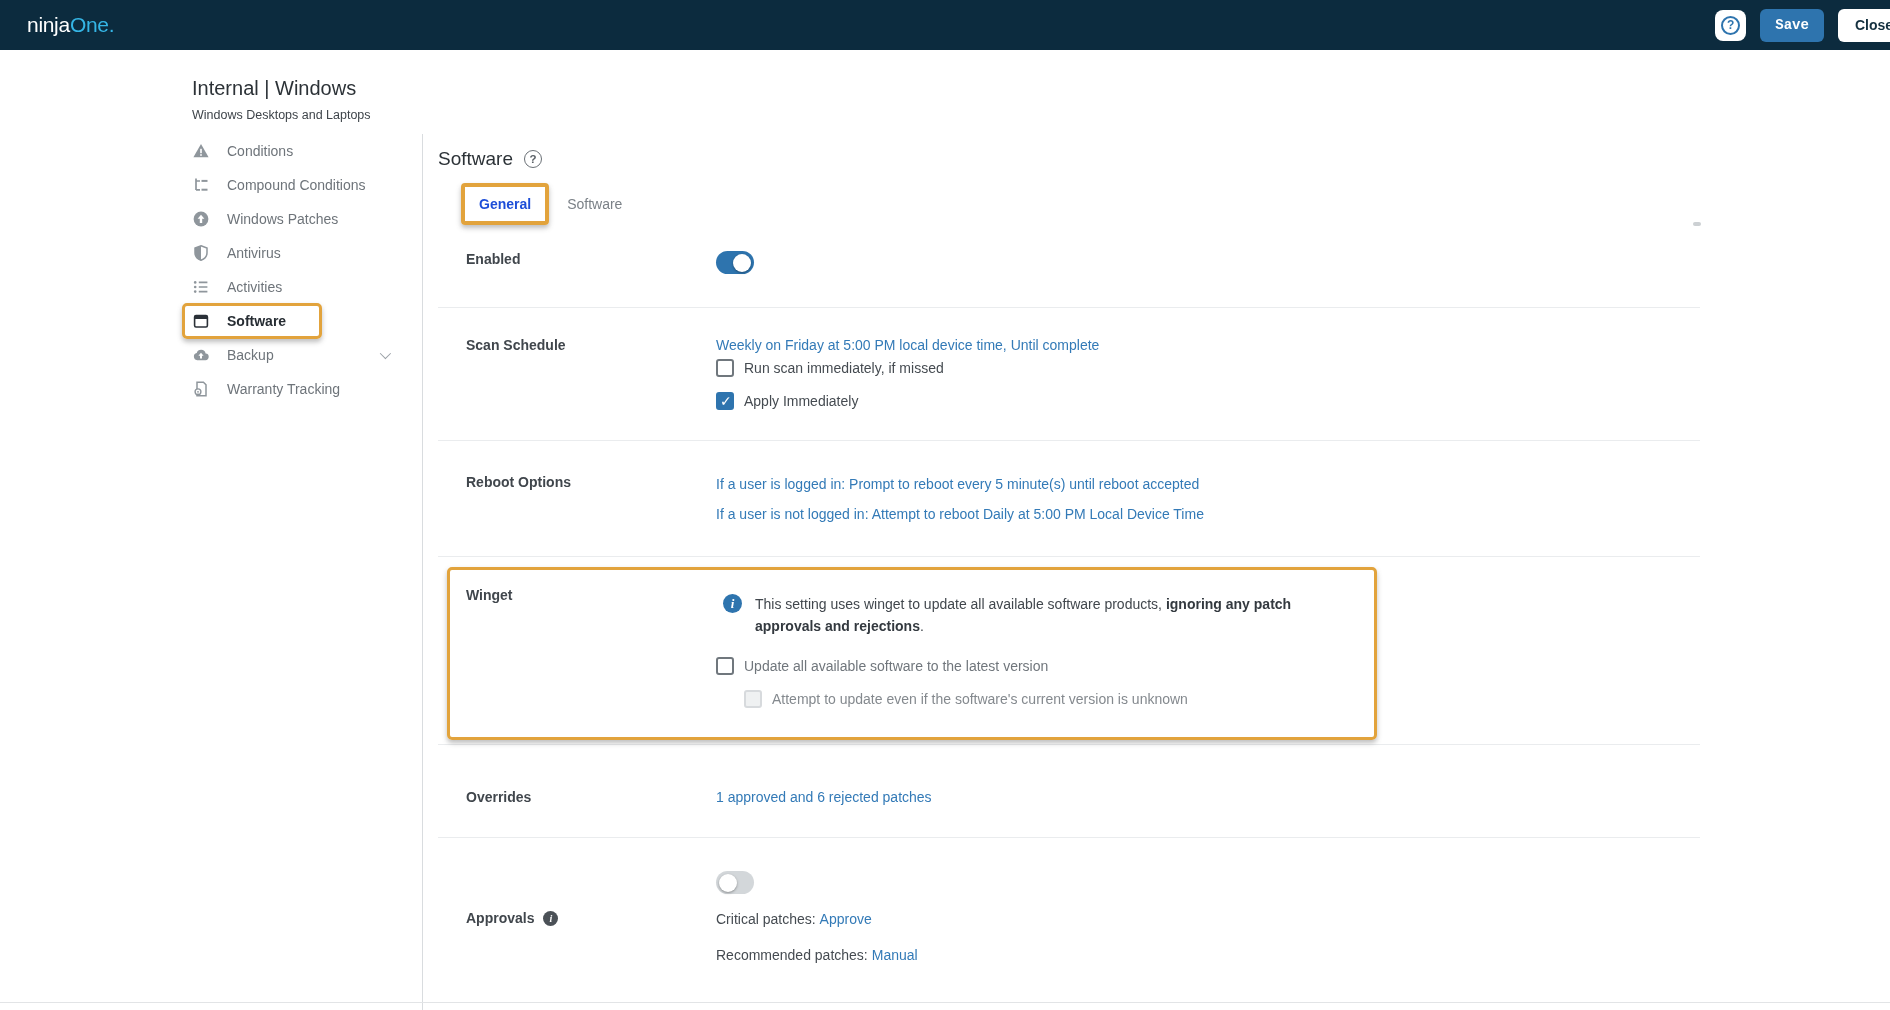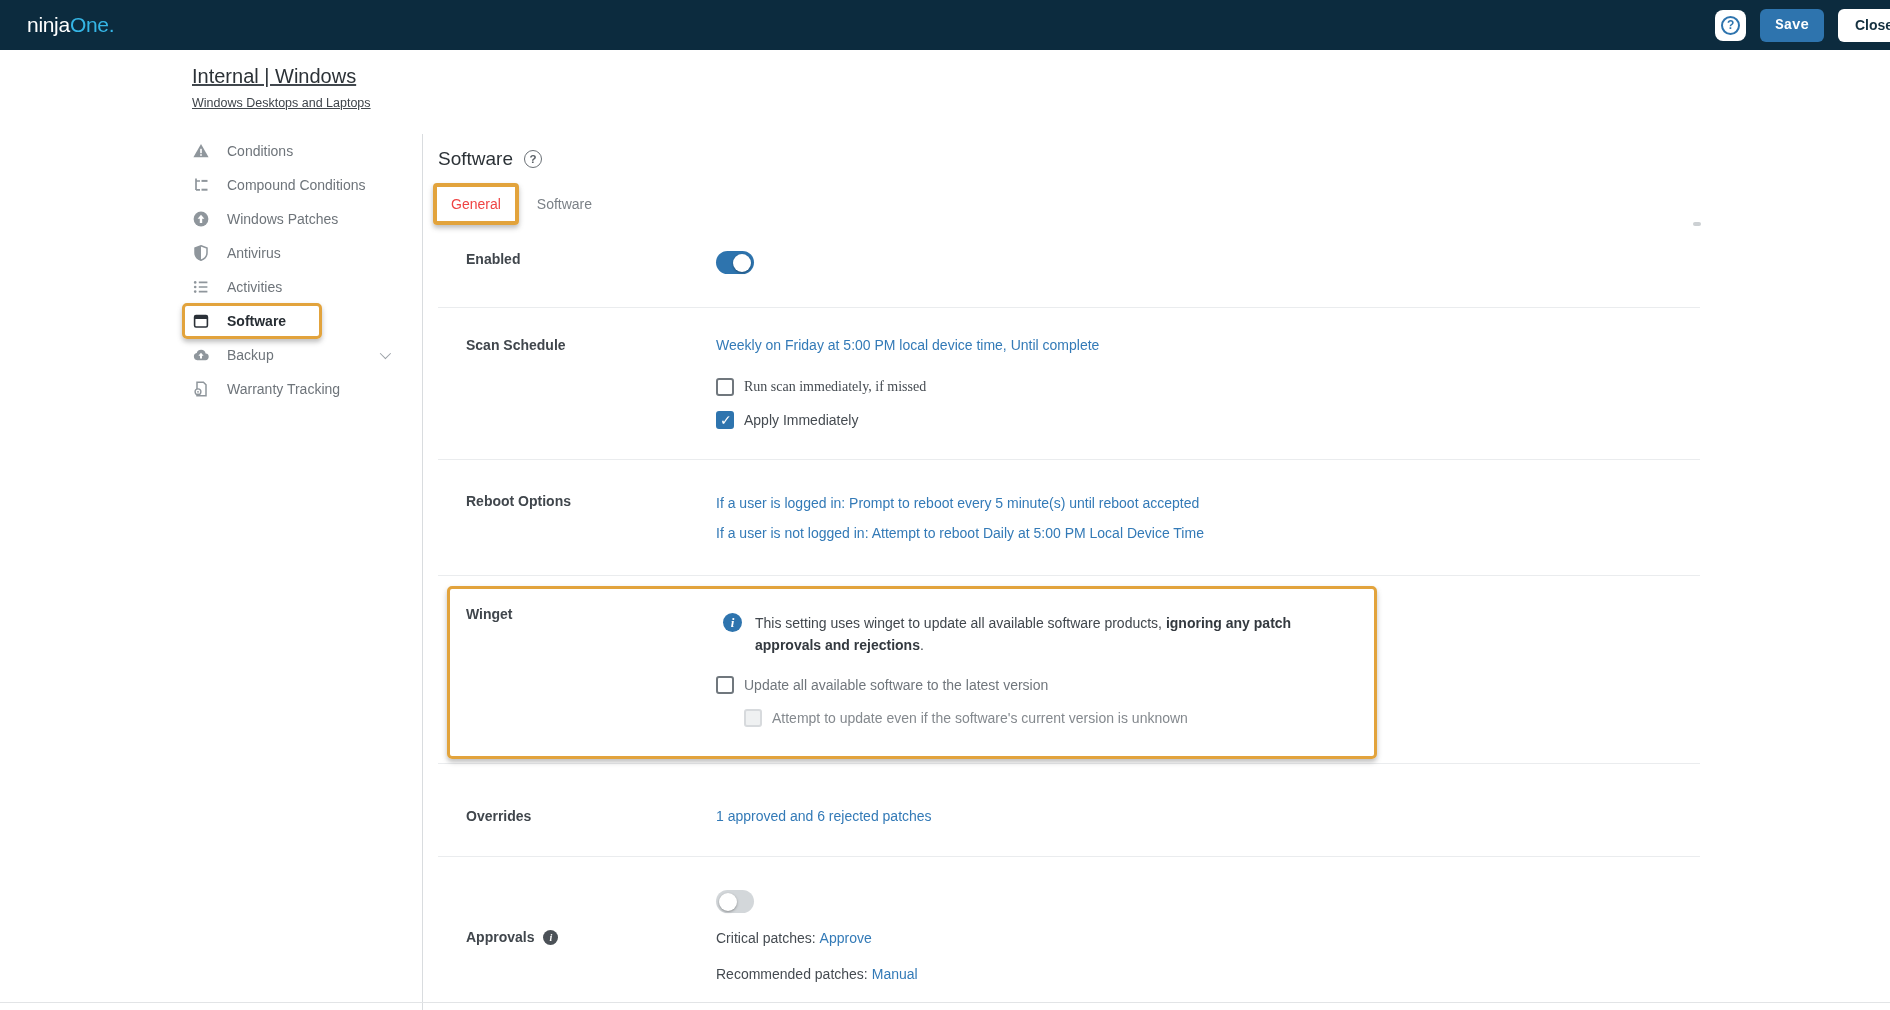--- a/index.html
+++ b/index.html
@@ -37,21 +37,21 @@
     background:var(--primary-blue,#2e74ae); color:#fff; font-size:14px; font-weight:600;
     font-family:Liberation Mono, monospace; cursor:pointer;
   }
   .close-btn {
     height:33px; padding:0 17px; border:none; border-radius:6px;
     background:#ffffff; color:#14303f; font-size:14px; font-weight:600;
     font-family:inherit; cursor:pointer;
   }
 
   
-  .page-header { height:84px; padding:13px 0 0 192px;text-decoration:underline; }
+  .page-header { height:84px; padding:25px 0 0 192px; }
   .page-title { font-size:20px; line-height:26px; font-weight:500; color:#2c3237; }
   .page-subtitle { margin-top:7px; font-size:12.5px; color:#3e444a; }
 
   
   .body { display:flex; height:876px; }
 
   
   .sidebar { width:422px; flex-shrink:0; padding-left:192px; }
   .side-item {
     position:relative; height:34px; display:flex; align-items:center; gap:17px;
@@ -77,21 +77,21 @@
   .main-title-row { display:flex; align-items:center; gap:11px; height:30px; }
   .main-title { font-size:19px; font-weight:500; color:#2c3237; }
   .help-circle {
     width:18px; height:18px; border-radius:50%; border:1.4px solid #6a7076;
     color:#5a6066; font-size:11.5px; font-weight:600;
     display:inline-flex; align-items:center; justify-content:center; cursor:pointer;
   }
 
   .tabs { margin-top:14px; display:flex; align-items:center; height:32px; }
   .tab { position:relative; padding:8px 13px; font-size:14px; color:#7b8187; cursor:pointer; }
-  .tab.active { color:#ef4444; font-weight:400; }
+  .tab.active { color:#1d4ed8; font-weight:700;margin-left:28px; }
   .tab .ann-box { left:-5px; top:-5px; right:-5px; bottom:-5px; border-width:4px; border-radius:4px; }
   .tab + .tab { margin-left:10px; }
 
   .rows { margin-top:4px; }
   .row { display:flex; border-bottom:1px solid #eaecee; }
   .row-label {
     margin-left:28px; width:250px; flex-shrink:0;
     font-size:14px; font-weight:700; color:#40464c;
   }
   .row-content { flex:1; font-size:14px; color:#454b51; }
@@ -119,21 +119,21 @@
     position:relative; width:18px; height:18px; border:2px solid #70777d; border-radius:3px;
     background:#fff; flex-shrink:0; cursor:pointer;
   }
   .cb.checked { background:var(--primary-blue,#2e74ae); border-color:var(--primary-blue,#2e74ae); }
   .cb.checked::after {
     content:"\2713"; position:absolute; left:2px; top:-1px;
     color:#fff; font-size:14px; font-weight:700;
   }
   .cb.disabled { border-color:#d7dadd; background:#eff1f2; cursor:default; }
   .cb-row + .cb-row { margin-top:15px; }
-  .row-scan .cb-row:first-of-type { margin-top:25px;font-family:Liberation Serif, serif; }
+  .row-scan .cb-row:first-of-type { margin-top:6px; }
 
   .reboot-link + .reboot-link { margin-top:10px; }
   .reboot-link { display:block; line-height:20px; }
 
   
   .row-winget .ann-box { left:9px; right:323px; top:10px; bottom:4px; }
   .winget-info { display:flex; gap:13px; margin-top:6px; padding-left:7px; width:620px; }
   .winget-info-text { line-height:22px; color:#41474d; }
   .winget-info-text b { color:#33393f; }
   .info-icon {

